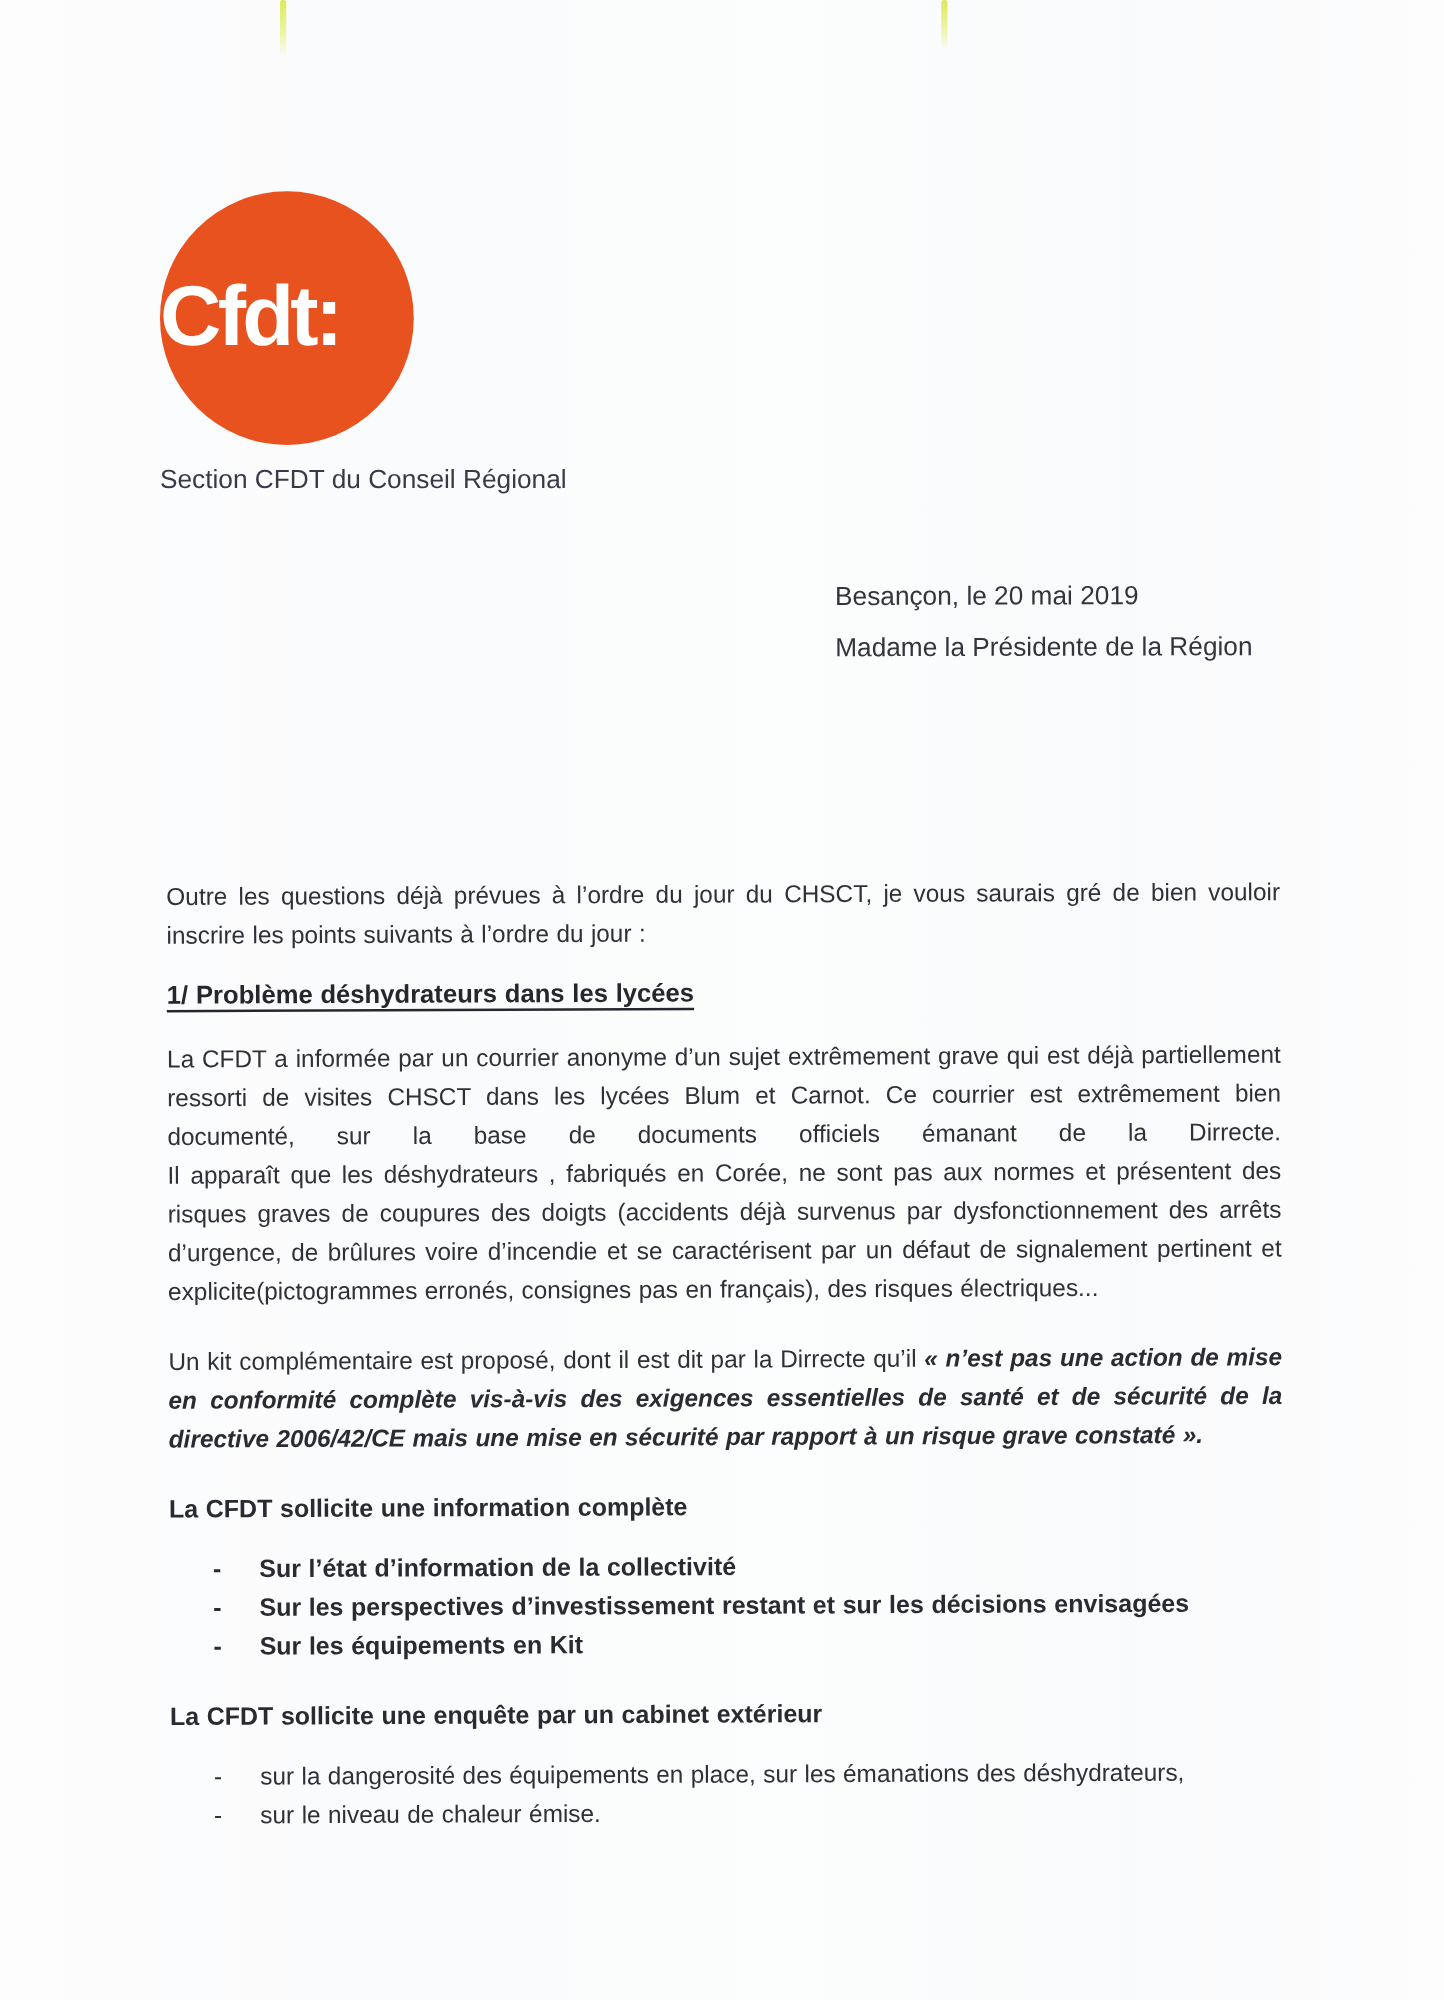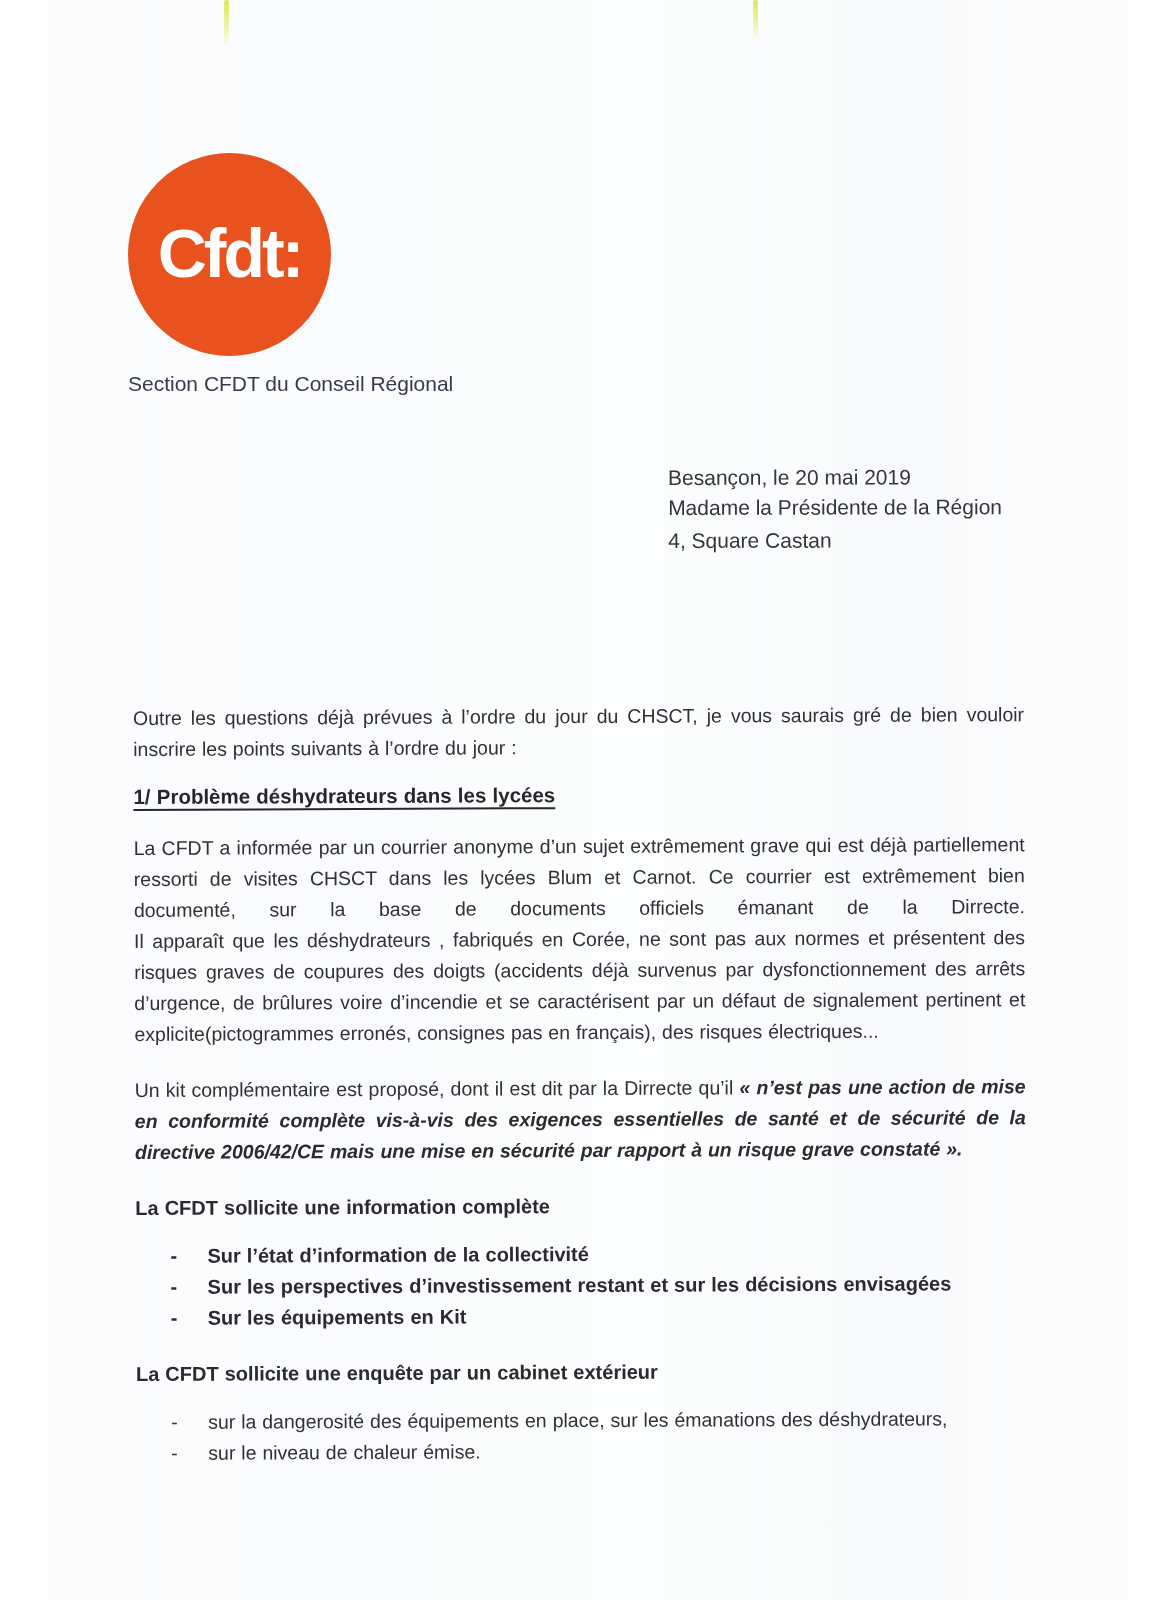--- a/index.html
+++ b/index.html
@@ -20,38 +20,38 @@
     background: linear-gradient(180deg, #dde95e, #eef5a8 60%, rgba(255,255,255,0));
   }
   .scan-mark.m1 { left: 224px; height: 46px; }
   .scan-mark.m2 { left: 753px; height: 40px; }
 
   
   .logo-circle {
     position: absolute; left: 128px; top: 153px;
     width: 203px; height: 203px; border-radius: 50%;
     background: #e7521e;
-    display: flex; align-items: center; justify-content: center;
+    display: flex; align-items: center; justify-content: flex-start;
   }
   .logo-circle span {
     color: #ffffff; font-weight: 700; font-size: 68px;
     letter-spacing: -3px; margin-top: -4px;
   }
   .org-block {
     position: absolute; left: 128px; top: 368px;
     font-size: 21px; line-height: 31px; color: #39394a;
   }
 
   
   .addr-block {
     position: absolute; left: 668px; top: 466px;
     font-size: 21px; color: #34343f;
     transform: rotate(-0.15deg); transform-origin: 0 0;
   }
-  .addr-block .date { margin-bottom: 1px; }
+  .addr-block .date { margin-bottom: 12px; }
   .addr-block .recipient div { line-height: 33px; }
 
   
   .letter-body {
     position: absolute; left: 133px; top: 703px; width: 891px;
     font-size: 19.5px; line-height: 31px; color: #303039;
     transform: rotate(-0.25deg); transform-origin: 0 0;
     word-spacing: 0.5px;
   }
   .jus { text-align: justify; }
@@ -92,21 +92,20 @@
     <span>Cfdt:</span>
   </div>
   <div class="org-block">
     <div>Section CFDT du Conseil Régional</div>
   </div>
 
   <div class="addr-block">
     <div class="date">Besançon, le 20 mai 2019</div>
     <div class="recipient">
       <div>Madame la Présidente de la Région</div>
-      <div>4, Square Castan</div>
     </div>
   </div>
 
   <div class="letter-body">
 
     <p class="intro jus">Outre les questions déjà prévues à l’ordre du jour du CHSCT, je vous saurais gré de bien vouloir inscrire les points suivants à l’ordre du jour :</p>
 
     <h2 class="sec-heading">1/ Problème déshydrateurs dans les lycées</h2>
 
     <p class="para jus-all">La CFDT a informée par un courrier anonyme d’un sujet extrêmement grave qui  est déjà partiellement ressorti de visites CHSCT dans les lycées Blum et Carnot. Ce courrier est extrêmement bien documenté, sur la base de documents officiels émanant de la Dirrecte.</p>

